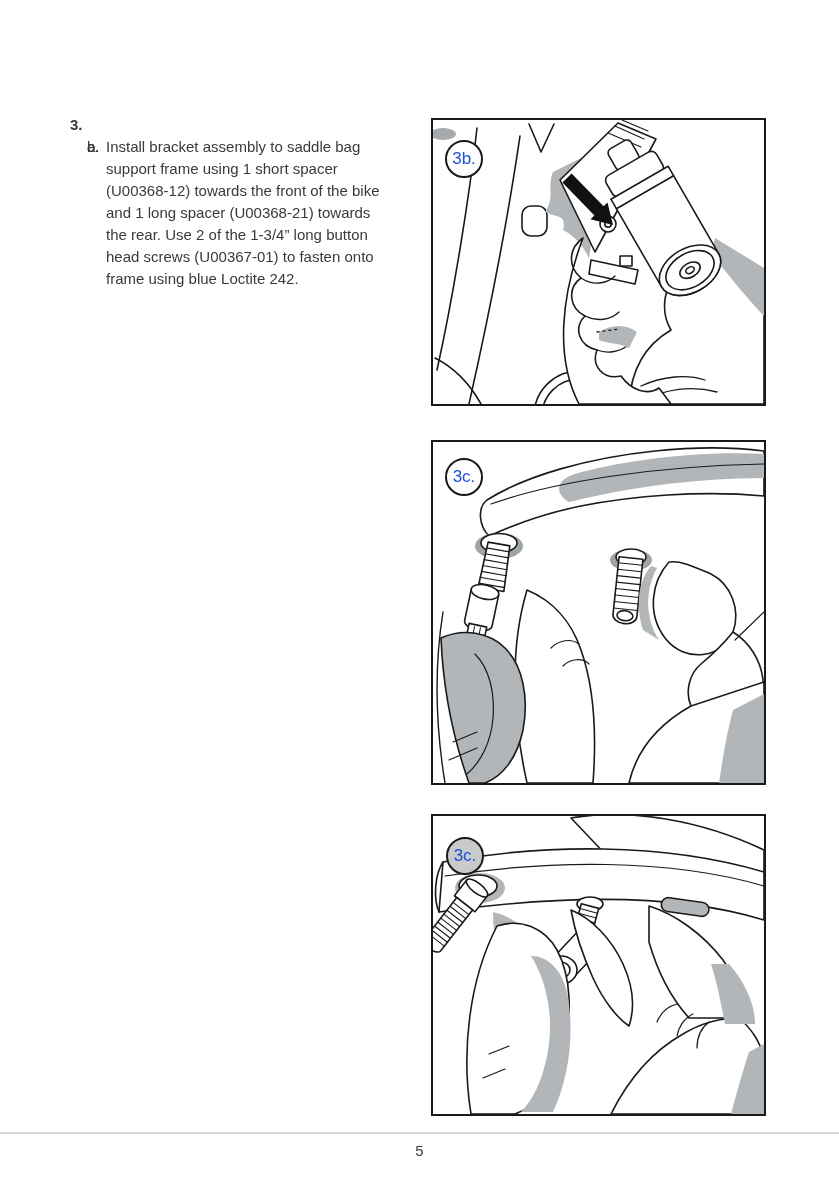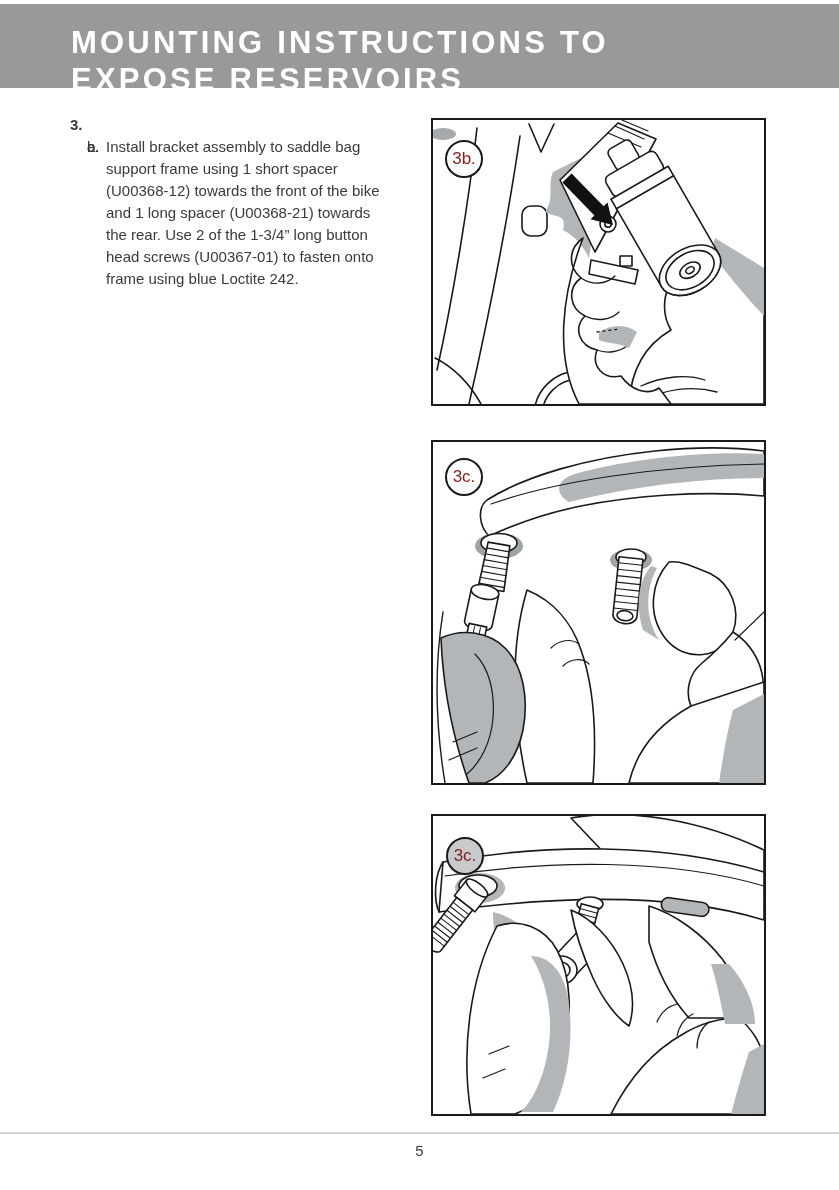--- a/index.html
+++ b/index.html
@@ -29,40 +29,36 @@
     background:#fff; border:2px solid #1a1a1a; box-sizing:border-box;
   }
   .fig1 { top:118px; height:288px; }
   .fig2 { top:440px; height:345px; }
   .fig3 { top:814px; height:302px; }
   .fig svg { display:block; width:100%; height:100%; }
   .fig-label {
     position:absolute; width:34px; height:34px;
     border:2px solid #1a1a1a; border-radius:50%; background:#ffffff;
     display:flex; align-items:center; justify-content:center;
-    font-size:17px; color:#7f1d1d;
+    font-size:17px; color:#1d4ed8;
   }
   .fig1 .fig-label { left:12px; top:20px; }
   .fig2 .fig-label { left:12px; top:16px; }
   .fig3 .fig-label { left:13px; top:21px; background:#c8cacc; }
   .footer-rule { position:absolute; left:0; top:1132px; width:839px; border-top:2px solid #d4d4d4; }
   .page-number {
     position:absolute; left:0; top:1142px; width:839px; text-align:center;
     font-size:15px; color:#3a3a3a;
   }
 </style>
 </head>
 <body>
 
 <div class="page">
 
-  <header class="header">
-    <h1 class="title">MOUNTING INSTRUCTIONS TO
-EXPOSE RESERVOIRS</h1>
-  </header>
 
   <section class="instructions">
     <div class="step-num">3.</div>
     <div class="item">
       <span class="lbl">a.</span>
     </div>
     <div class="item">
       <span class="lbl">b.</span>
     </div>
     <div class="item">

